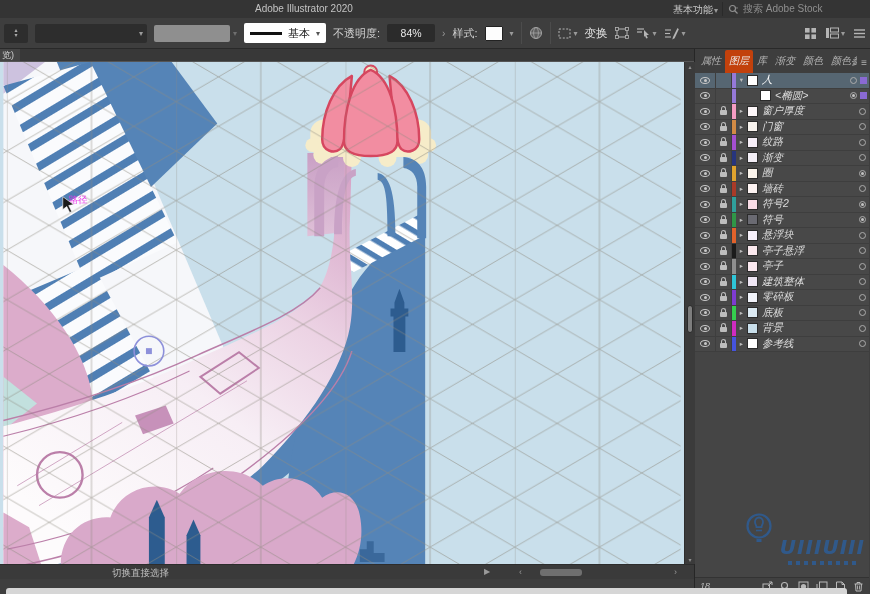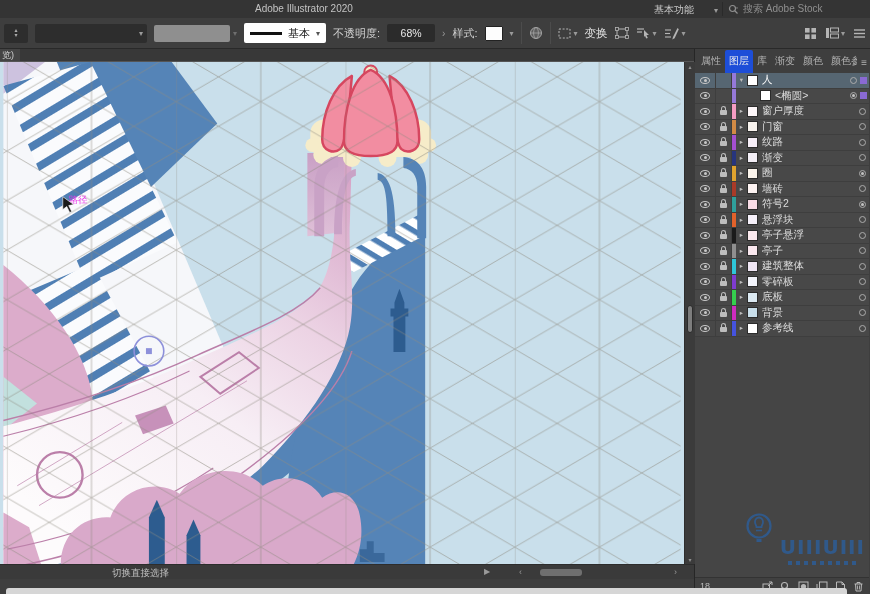--- a/index.html
+++ b/index.html
@@ -3,21 +3,21 @@
 <meta charset="utf-8">
 <style>
   html,body{margin:0;padding:0;background:#222;}
   *{box-sizing:border-box;}
   .app{width:870px;height:594px;position:relative;background:#3e3e3e;
        font-family:"Liberation Sans","DejaVu Sans",sans-serif;overflow:hidden;
        -webkit-font-smoothing:antialiased;}
   
   .titlebar{height:18px;background:#343434;position:relative;color:#c9c9c9;font-size:10px;}
   .tb-title{position:absolute;left:255px;top:3px;color:#c3c3c3;}
-  .tb-workspace{position:absolute;right:152px;top:3px;color:#c9c9c9;display:flex;gap:20px;align-items:center;cursor:default;}
+  .tb-workspace{position:absolute;right:152px;top:3px;color:#c9c9c9;display:flex;gap:1px;align-items:center;cursor:default;}
   .tb-workspace .chev{color:#9a9a9a;font-size:8px;}
   .tb-search{position:absolute;right:4px;top:2px;width:138px;height:14px;display:flex;align-items:center;gap:4px;color:#8f8f8f;}
   .tb-sep{position:absolute;right:147px;top:2px;width:1px;height:14px;background:#2a2a2a;}
   
   .controlbar{height:31px;background:#3e3e3e;border-bottom:1px solid #292929;display:flex;align-items:center;padding:0 4px;gap:7px;position:relative;}
   .cb-box{background:#2d2d2d;border-radius:2px;height:19px;display:flex;align-items:center;}
   .cb-stepper{width:24px;justify-content:center;flex-direction:column;color:#aaa;font-size:6px;line-height:5px;}
   .cb-dd{width:112px;justify-content:flex-end;padding-right:4px;color:#9a9a9a;font-size:8px;}
   .cb-swatch{width:76px;height:17px;background:#8f8f8f;border-radius:2px;}
   .cb-stroke{background:#fff;border-radius:2px;height:20px;display:flex;align-items:center;gap:6px;padding:0 6px;color:#1a1a1a;font-size:11px;}
@@ -41,24 +41,24 @@
   .vscroll{position:absolute;right:0;top:0;bottom:0;width:11px;background:#3b3b3b;border-left:1px solid #2e2e2e;}
   .vscroll .arr{position:absolute;left:0;width:10px;text-align:center;color:#909090;font-size:6px;}
   .vscroll .thumb{position:absolute;left:2px;top:243px;width:6px;height:28px;background:#7d7d7d;border-radius:3px;}
   .statusbar{height:15px;background:#3a3a3a;border-top:1px solid #2d2d2d;position:relative;color:#c0c0c0;font-size:9.5px;}
   .sb-hint{position:absolute;left:112px;top:2px;}
   .sb-fly{position:absolute;left:484px;top:2px;color:#9a9a9a;font-size:8px;}
   .sb-left{position:absolute;left:519px;top:2px;color:#9a9a9a;font-size:9px;}
   .sb-thumb{position:absolute;left:540px;top:4px;width:42px;height:7px;background:#6f6f6f;border-radius:3px;}
   .sb-right{position:absolute;left:674px;top:2px;color:#9a9a9a;font-size:9px;}
   
-  .panel{width:174px;display:flex;flex-direction:column;background:#424242;}
+  .panel{width:174px;display:flex;flex-direction:column;background:#424242;font-style:italic;}
   .ptabs{height:24px;display:flex;align-items:flex-end;padding:0 2px;position:relative;background:#3e3e3e;}
   .ptab{font-size:10px;color:#b2b2b2;padding:4px 4px 5px 4px;white-space:nowrap;}
-  .ptab.active{background:#1d4ed8;color:#ededed;border-radius:2px 2px 0 0;}
+  .ptab.active{background:#c2410c;color:#ededed;border-radius:2px 2px 0 0;}
   .ptab.clip{max-width:30px;overflow:hidden;}
   .pmenu{position:absolute;right:2px;bottom:5px;color:#b2b2b2;font-size:10px;letter-spacing:0;}
   .rows{background:#484848;}
   .lrow{height:15.5px;display:flex;align-items:center;border-bottom:1px solid #3e3e3e;position:relative;}
   .lrow.sel{background:#566672;}
   .cell-eye{width:21px;display:flex;justify-content:center;align-items:center;align-self:stretch;border-right:1px solid #3e3e3e;}
   .cell-lock{width:16px;display:flex;justify-content:center;align-items:center;align-self:stretch;border-right:1px solid #3e3e3e;}
   .eye{width:10px;height:7px;border:1px solid #c7c7c7;border-radius:50%;position:relative;}
   .eye::after{content:"";position:absolute;width:3px;height:3px;border-radius:50%;background:#c7c7c7;top:1px;left:2.5px;}
   .lock{width:7px;height:5px;background:#bdbdbd;border-radius:1px;position:relative;margin-top:3px;}
@@ -119,21 +119,21 @@
     <div style="display:flex;align-items:center;gap:3px;">
       <div class="cb-swatch"></div>
       <span class="cb-chev" style="color:#6e6e6e">▾</span>
     </div>
     <div class="cb-stroke">
       <span class="cb-strokeline"></span>
       <span>基本</span>
       <span class="cb-chev" style="color:#555">▾</span>
     </div>
     <span class="cb-label">不透明度:</span>
-    <div class="cb-val">68%</div>
+    <div class="cb-val">84%</div>
     <span class="cb-gt">›</span>
     <span class="cb-label">样式:</span>
     <div class="cb-stswatch"></div>
     <span class="cb-chev">▾</span>
     <div class="cb-vsep"></div>
     <span class="icon">
       <svg width="14" height="14" viewBox="0 0 14 14">
           <circle cx="7" cy="7" r="5.5" fill="#5e5e5e" stroke="#a5a5a5" stroke-width="1"></circle>
           <ellipse cx="7" cy="7" rx="2.4" ry="5.5" fill="none" stroke="#a5a5a5" stroke-width="0.8"></ellipse>
           <line x1="1.5" y1="7" x2="12.5" y2="7" stroke="#a5a5a5" stroke-width="0.8"></line>
@@ -465,20 +465,33 @@
             <span class="lname">符号2</span>
             <span class="target dbl"></span>
           </div>
           <div class="lrow">
             <span class="cell-eye">
               <span class="eye"></span>
             </span>
             <span class="cell-lock">
               <span class="lock"></span>
             </span>
+            <span class="cbar" style="background: rgb(47, 150, 71);"></span>
+            <span class="chev2">▸</span>
+            <span class="thumb" style="background: rgb(106, 106, 114);"></span>
+            <span class="lname">符号</span>
+            <span class="target dbl"></span>
+          </div>
+          <div class="lrow">
+            <span class="cell-eye">
+              <span class="eye"></span>
+            </span>
+            <span class="cell-lock">
+              <span class="lock"></span>
+            </span>
             <span class="cbar" style="background: rgb(226, 98, 43);"></span>
             <span class="chev2">▸</span>
             <span class="thumb" style="background: rgb(246, 240, 250);"></span>
             <span class="lname">悬浮块</span>
             <span class="target"></span>
           </div>
           <div class="lrow">
             <span class="cell-eye">
               <span class="eye"></span>
             </span>

